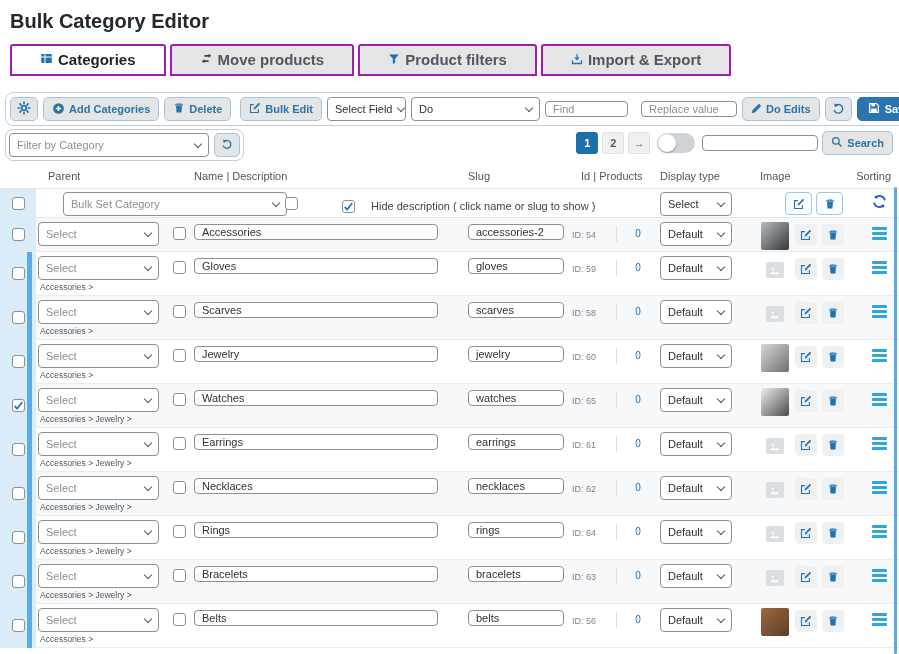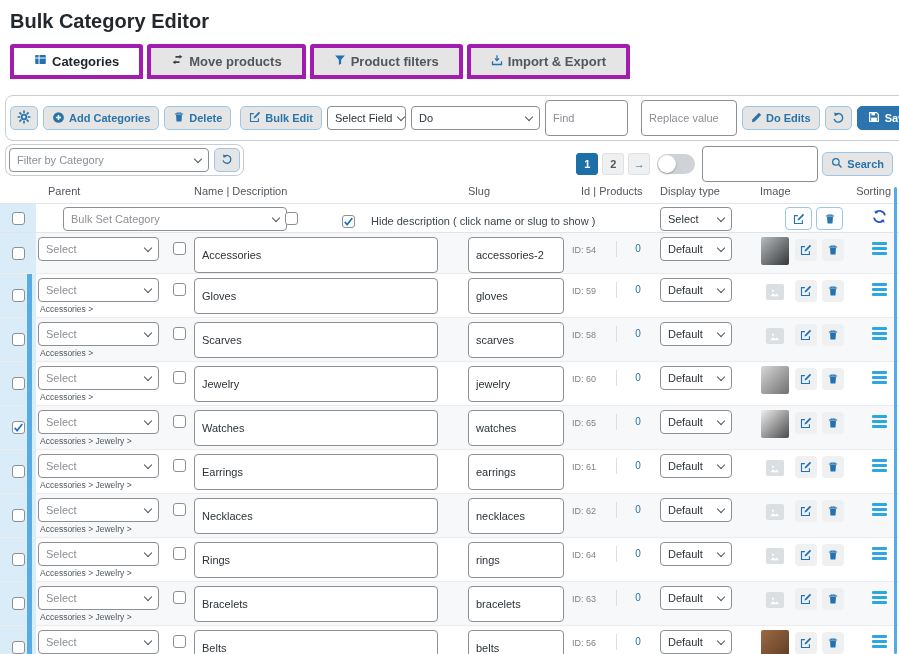--- a/index.html
+++ b/index.html
@@ -3,41 +3,41 @@
 <meta charset="utf-8">
 <style>
   * { box-sizing: border-box; margin: 0; padding: 0; }
   html, body { width: 899px; height: 654px; overflow: hidden; background: #fff; }
   body { font-family: "Liberation Sans", sans-serif; color: #3c434a; position: relative; }
 
   .page-title { font-size: 20px; font-weight: 700; color: #23282d; margin: 10px 0 11px 10px; }
 
   
   .tabs { display: flex; gap: 4px; padding-left: 10px; }
-  .tab { display: inline-flex; align-items: center; gap: 5px; padding: 5px 20px 6px;
-         border: 4px solid #a21caf; background: #e5e5e5; color: #50575e;
-         font-size: 13px; font-weight: 700; border-radius: 3px 3px 0 0; cursor: pointer; }
+  .tab { display: inline-flex; align-items: center; gap: 5px; padding: 5px 28px 6px;
+         border: 2px solid #a21caf; background: #e5e5e5; color: #50575e;
+         font-size: 15px; font-weight: 700; border-radius: 3px 3px 0 0; cursor: pointer; }
   .tab.active { background: #fff; color: #1d2327; }
 
   
   .toolbar { margin: 16px 0 0 5px; display: inline-flex; gap: 5px; padding: 4px;
              border: 1px solid #c8cdd2; border-radius: 8px; align-items: center; }
   .btn-outline { display: inline-flex; align-items: center; gap: 4px; height: 24px; padding: 0 8px;
                  border: 1px solid #9ec6e6; border-radius: 5px; background: #e5e5e5; color: #2874ab;
                  font-size: 11px; font-weight: 700; cursor: pointer; white-space: nowrap; }
   .btn-icononly { padding: 0 6px; }
   .btn-primary { display: inline-flex; align-items: center; gap: 5px; height: 24px; padding: 0 10px;
                  border: 1px solid #2c74ad; border-radius: 5px; background: #2c74ad; color: #fff;
                  font-size: 11px; font-weight: 700; cursor: pointer; white-space: nowrap; }
   .select { display: inline-flex; align-items: center; justify-content: space-between; gap: 6px;
             height: 24px; padding: 0 7px; border: 1px solid #8c8f94; border-radius: 4px;
             background: #fff; color: #2c3338; font-size: 11px; cursor: pointer; white-space: nowrap; }
   .chev { width: 6px; height: 6px; border-right: 1.5px solid #50575e; border-bottom: 1.5px solid #50575e;
           transform: rotate(45deg); margin-top: -3px; flex: none; }
-  .input { height: 36px; border: 1px solid #8c8f94; border-radius: 4px; padding: 0 7px;
+  .input { height: 16px; border: 1px solid #8c8f94; border-radius: 4px; padding: 0 7px;
            font-size: 11px; color: #2c3338; font-family: "Liberation Sans", sans-serif; background: #fff; }
   .input::placeholder { color: #8c8f94; }
   .sel-gray { color: #8c8f94; }
 
   
   .filter-row { margin: 3px 0 0 5px; position: relative; height: 28px; }
   .filter-box { display: inline-flex; gap: 5px; padding: 3px; border: 1px solid #c8cdd2; border-radius: 8px; align-items: center; }
   .right-controls { position: absolute; right: 6px; top: 2px; display: flex; gap: 4px; align-items: center; }
   .page-btn { width: 22px; height: 22px; border-radius: 3px; display: flex; align-items: center; justify-content: center;
               font-size: 11px; font-weight: 700; cursor: pointer; background: #eff0f1; color: #50575e; border: 1px solid #e0e1e3; }

